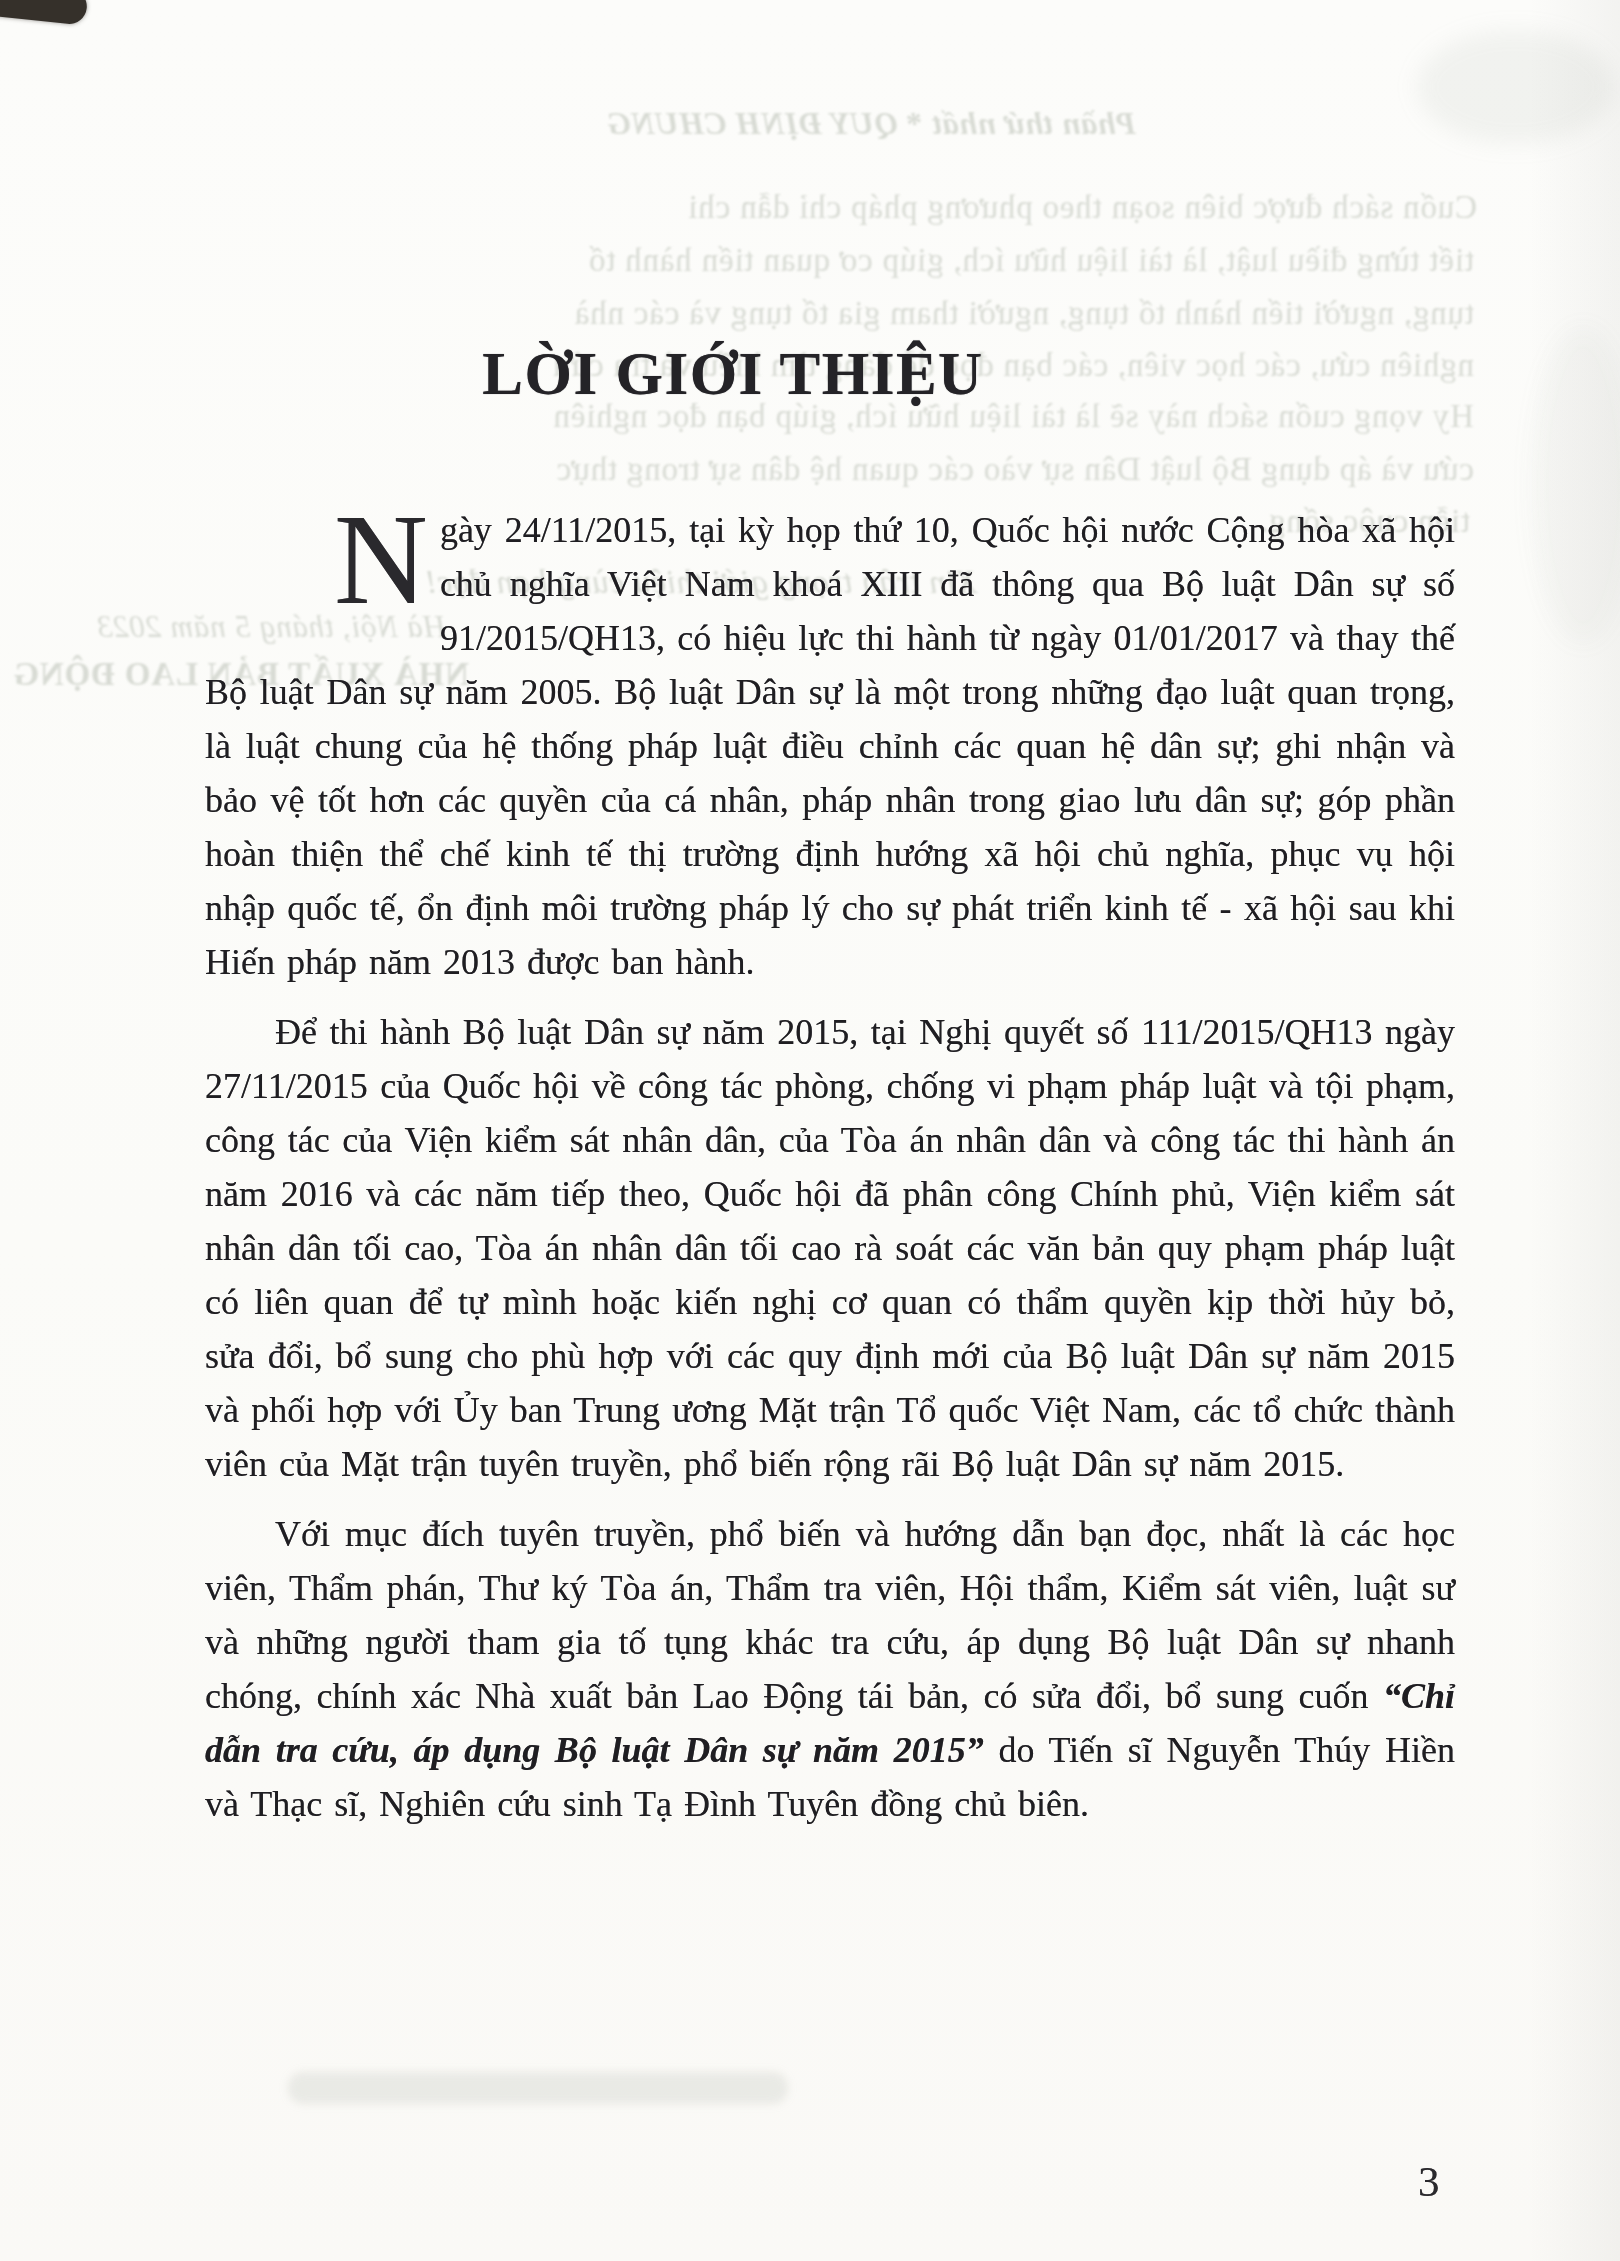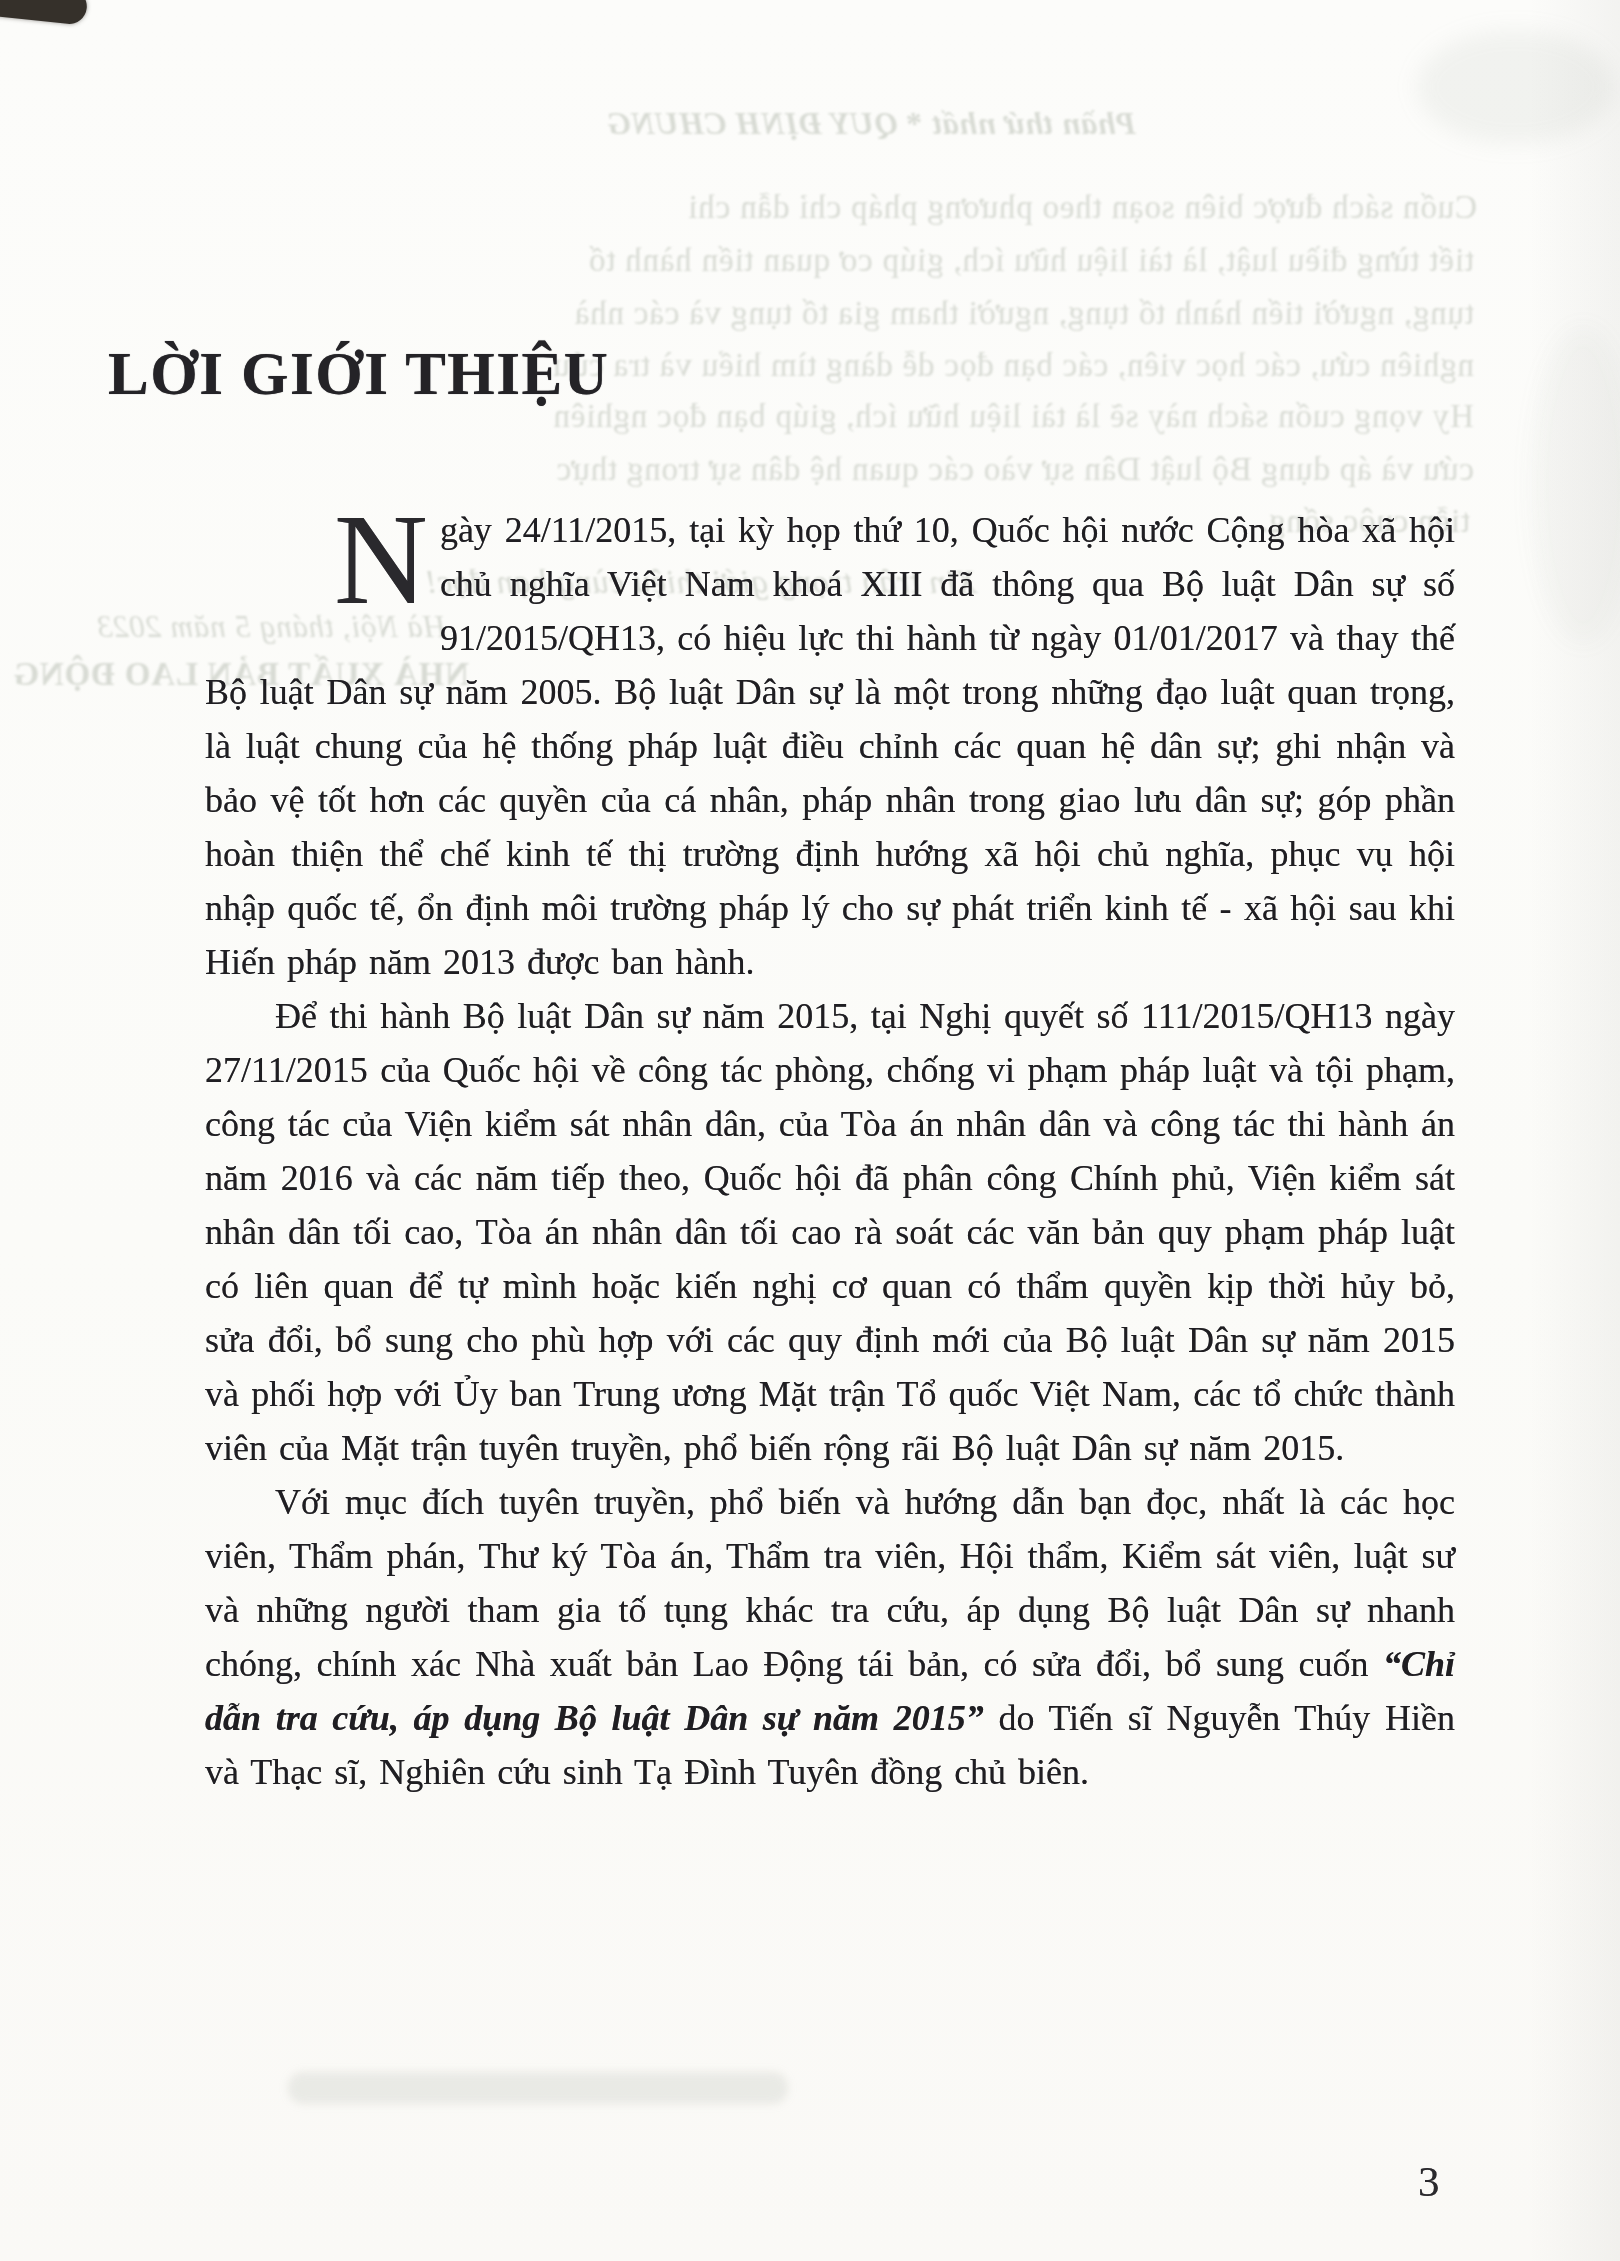--- a/index.html
+++ b/index.html
@@ -40,32 +40,32 @@
     white-space:nowrap;letter-spacing:0.8px;
   }
   .bleed-line.justify{white-space:normal;text-align:justify;}
   .italic{font-style:italic}
   .bold{font-weight:bold}
   .bolditalic{font-weight:bold;font-style:italic}
   
   .content{position:absolute;inset:0;z-index:2;}
   .doc-title{
     position:absolute;top:339px;left:205px;width:1250px;
-    text-align:left;transform:translateX(-97px);
+    text-align:center;transform:translateX(-97px);
     font-size:61px;font-weight:bold;letter-spacing:1.5px;
     color:#242327;text-shadow:0 0 0.8px rgba(35,34,38,.7);
   }
   .body-text{
     position:absolute;top:503px;left:205px;width:1250px;
     font-size:36px;line-height:54px;text-align:justify;
     word-spacing:3px;color:#1f1e22;
     text-shadow:0 0 0.5px rgba(32,31,35,.65);
   }
   .body-text p{margin:0;padding:0;}
-  .body-text p.indent{text-indent:70px;}
+  .body-text p.indent{text-indent:70px;margin-top:16px;}
   .dropcap{
     float:left;
     font-size:130px;line-height:108px;
     margin:1.5px 12px 0 129px;
     color:#2a292d;
   }
   .book-title-inline{font-weight:bold;font-style:italic;}
   .page-number{
     position:absolute;top:2157px;left:1418px;
     font-size:43px;color:#2a292d;

